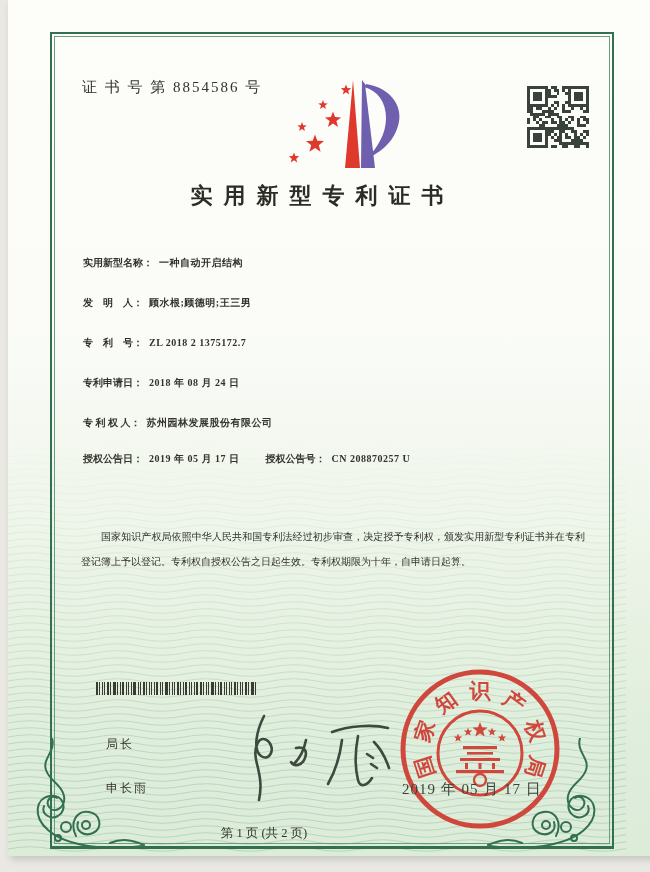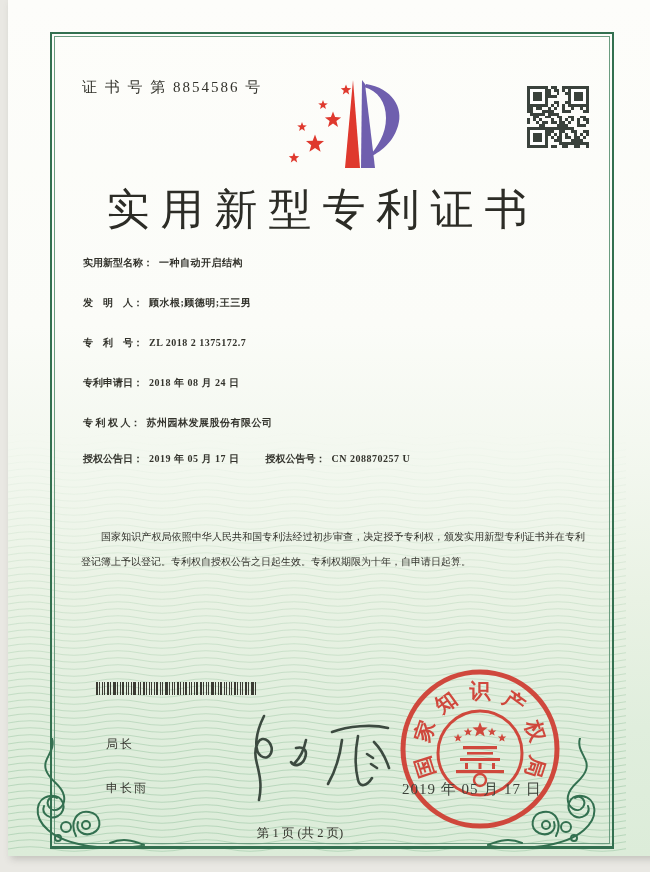--- a/index.html
+++ b/index.html
@@ -8,40 +8,40 @@
   .paper{position:absolute;left:8px;top:0;width:618px;height:856px;
          background:linear-gradient(180deg,#fdfdfa 0%,#fbfcf8 38%,#f2f7ee 55%,#e9f2e4 70%,#e0eedd 85%,#dcecd9 100%);
          box-shadow:3px 3px 7px rgba(80,80,70,.25);padding-left:32px;}
   .waves{position:absolute;left:0;top:430px;width:618px;height:426px;pointer-events:none;}
   .frame{position:absolute;left:42px;top:32px;width:560px;height:812px;
          border:2px solid #337050;border-bottom-width:3px;}
   .frame::after{content:"";position:absolute;inset:2px;border:1px solid #6b9c80;}
   .cert-no{position:absolute;left:74px;top:78px;font-size:15px;letter-spacing:2px;color:#33332c;}
   .logo{position:absolute;left:268px;top:74px;width:132px;height:100px;}
   .qr{position:absolute;left:519px;top:86px;width:62px;height:62px;}
-  .title{position:absolute;left:0;top:181px;width:618px;text-align:center;font-size:43px;font-weight:400;
+  .title{position:absolute;left:0;top:181px;width:618px;text-align:center;font-size:22px;font-weight:700;
          letter-spacing:11px;text-indent:11px;color:#2c2c26;}
   .fields{position:absolute;left:75px;top:256px;width:500px;font-size:10px;color:#33332c;font-weight:bold;}
   .frow{height:22px;margin-bottom:18px;white-space:nowrap;}
   .flabel{color:#33332c;}
   .fvalue{margin-left:6px;letter-spacing:.5px;}
   .grow{margin-top:-4px;}
   .g2{margin-left:26px;}
   .paras{position:absolute;left:73px;top:524px;width:504px;font-size:10px;line-height:25px;
          color:#30302a;text-align:justify;}
   .paras p{margin:0;text-indent:2em;}
   .barcode{position:absolute;left:88px;top:682px;width:162px;height:13px;}
   .officer{position:absolute;left:98px;top:736px;font-family:"Liberation Sans","DejaVu Sans",sans-serif;
            font-size:12px;color:#36362f;letter-spacing:2px;}
   .officer .name{margin-top:27px;}
   .sig{position:absolute;left:228px;top:706px;width:175px;height:100px;}
   .seal{position:absolute;left:389px;top:666px;width:166px;height:166px;opacity:.93;}
   .seal-date{position:absolute;left:394px;top:780px;width:160px;font-size:15px;color:#3c423a;
              letter-spacing:1px;white-space:nowrap;}
-  .footer{position:absolute;left:0;top:825px;width:512px;text-align:center;font-size:12.5px;color:#33332c;margin-left:36px;}
+  .footer{position:absolute;left:0;top:825px;width:512px;text-align:center;font-size:12.5px;color:#33332c;}
   .orn{position:absolute;width:132px;height:114px;}
   .orn-l{left:6px;top:738px;}
   .orn-r{left:478px;top:738px;transform:scaleX(-1);}
 </style>
 </head>
 <body>
 
 <div class="canvas">
   <div class="paper">
 

